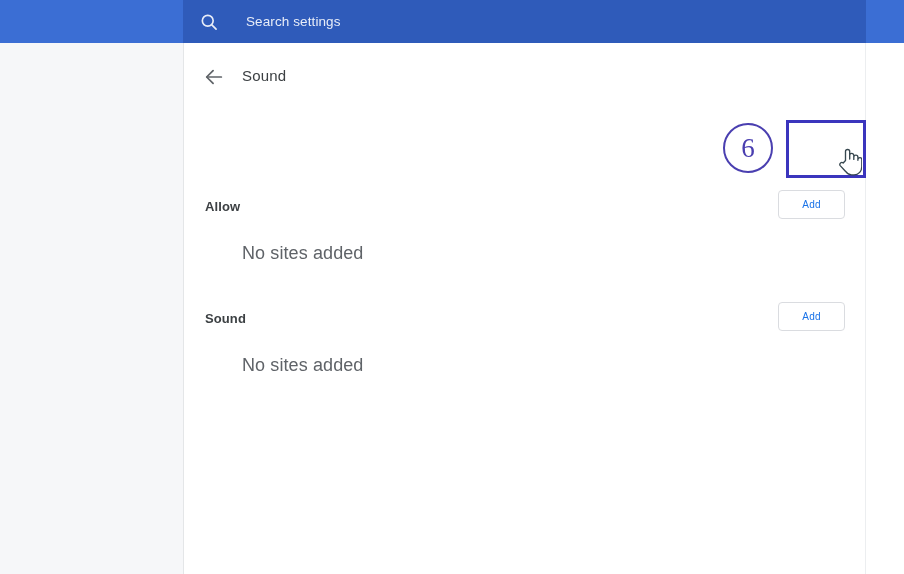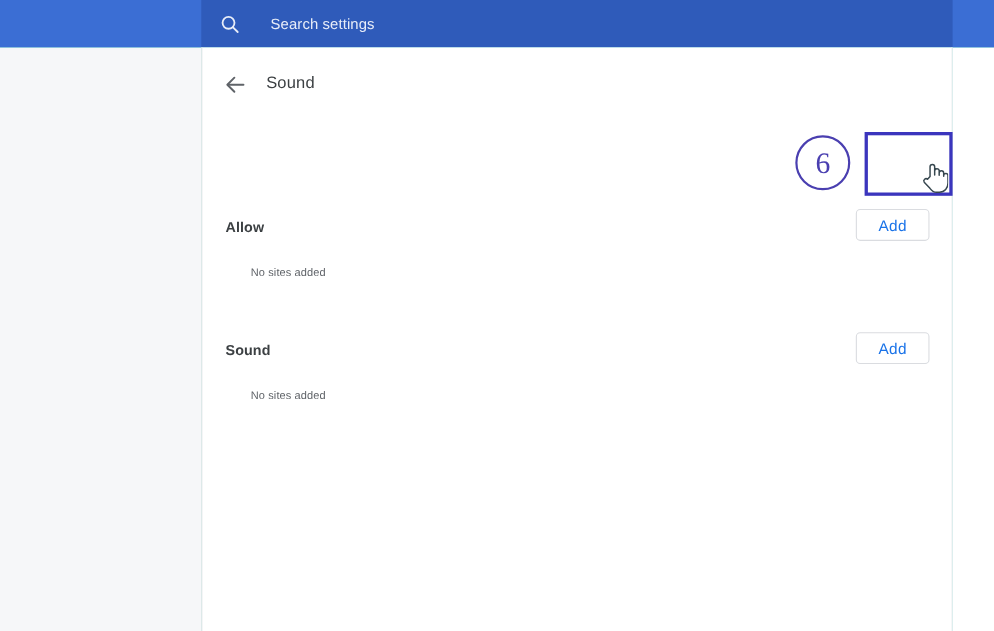--- a/index.html
+++ b/index.html
@@ -231,30 +231,30 @@
     position: absolute;
     left: 594px;
     top: 7px;
     width: 67px;
     height: 29px;
     border: 1px solid #dadce0;
     border-radius: 4px;
     background: #ffffff;
     color: #1a73e8;
     font-family: "Liberation Sans", sans-serif;
-    font-size: 14px;
+    font-size: 10px;
     letter-spacing: .2px;
     cursor: pointer;
   }
 
   .empty-text {
     position: absolute;
-    left: 44px;
+    left: 58px;
     top: 60px;
-    font-size: 10px;
+    font-size: 18px;
     color: #5f6368;
     letter-spacing: .1px;
   }
 
   
   .annot-circle {
     position: absolute;
     left: 723px;
     top: 123px;
     width: 50px;

